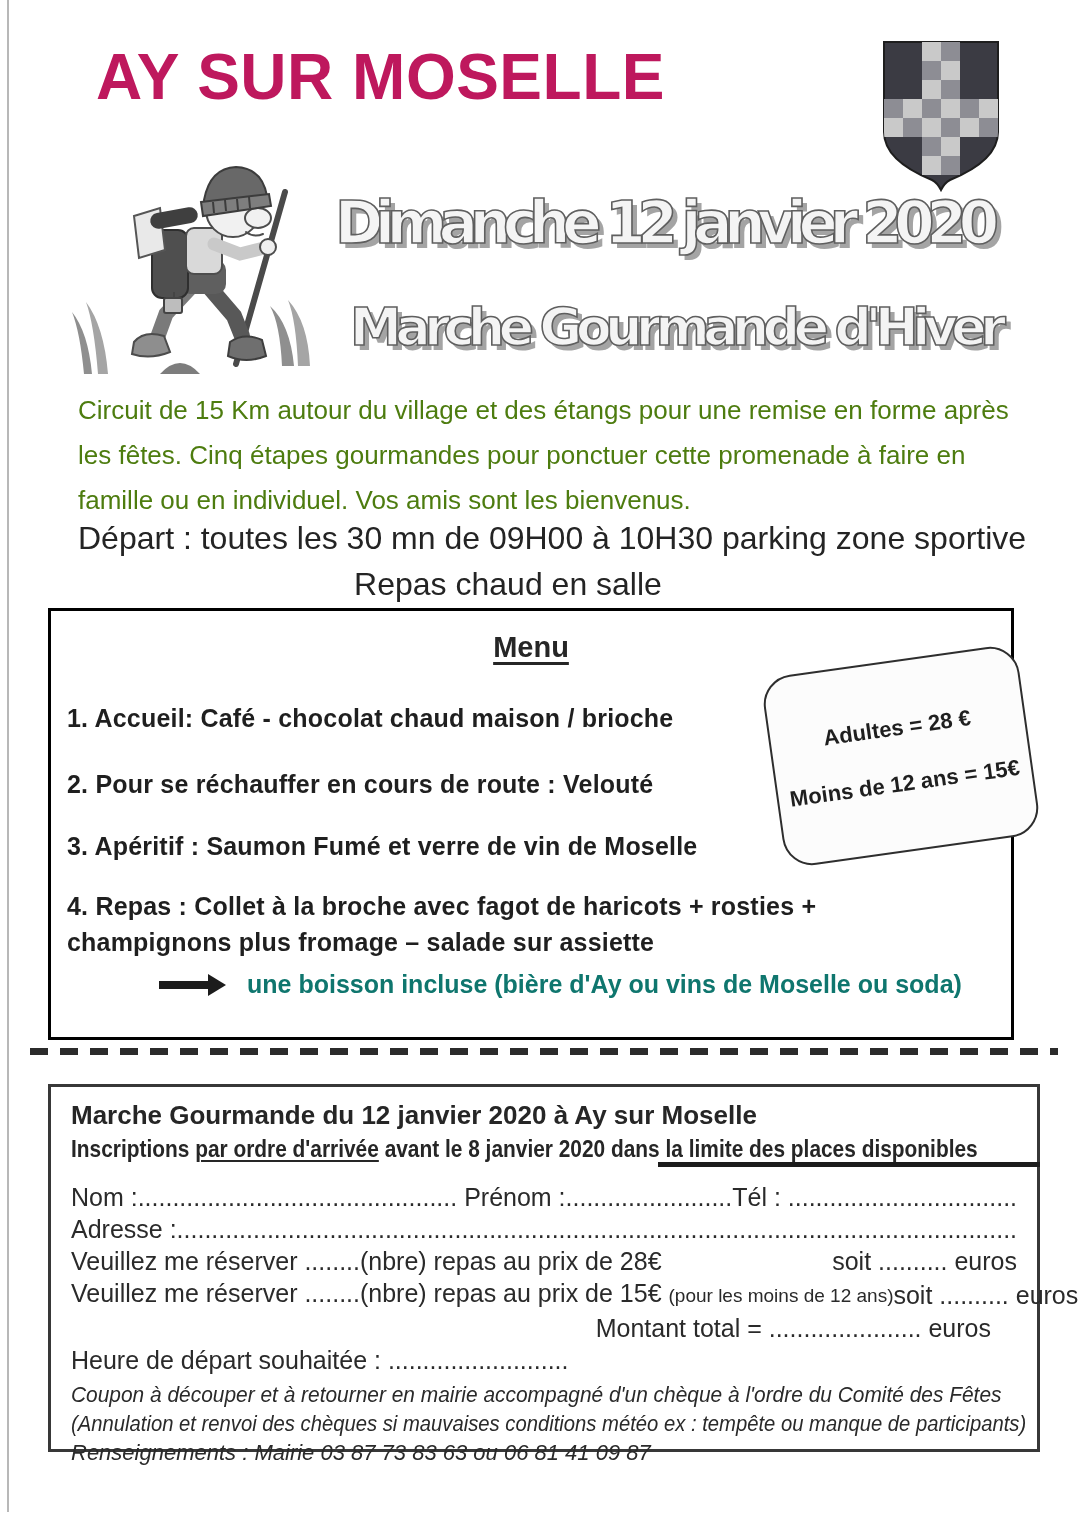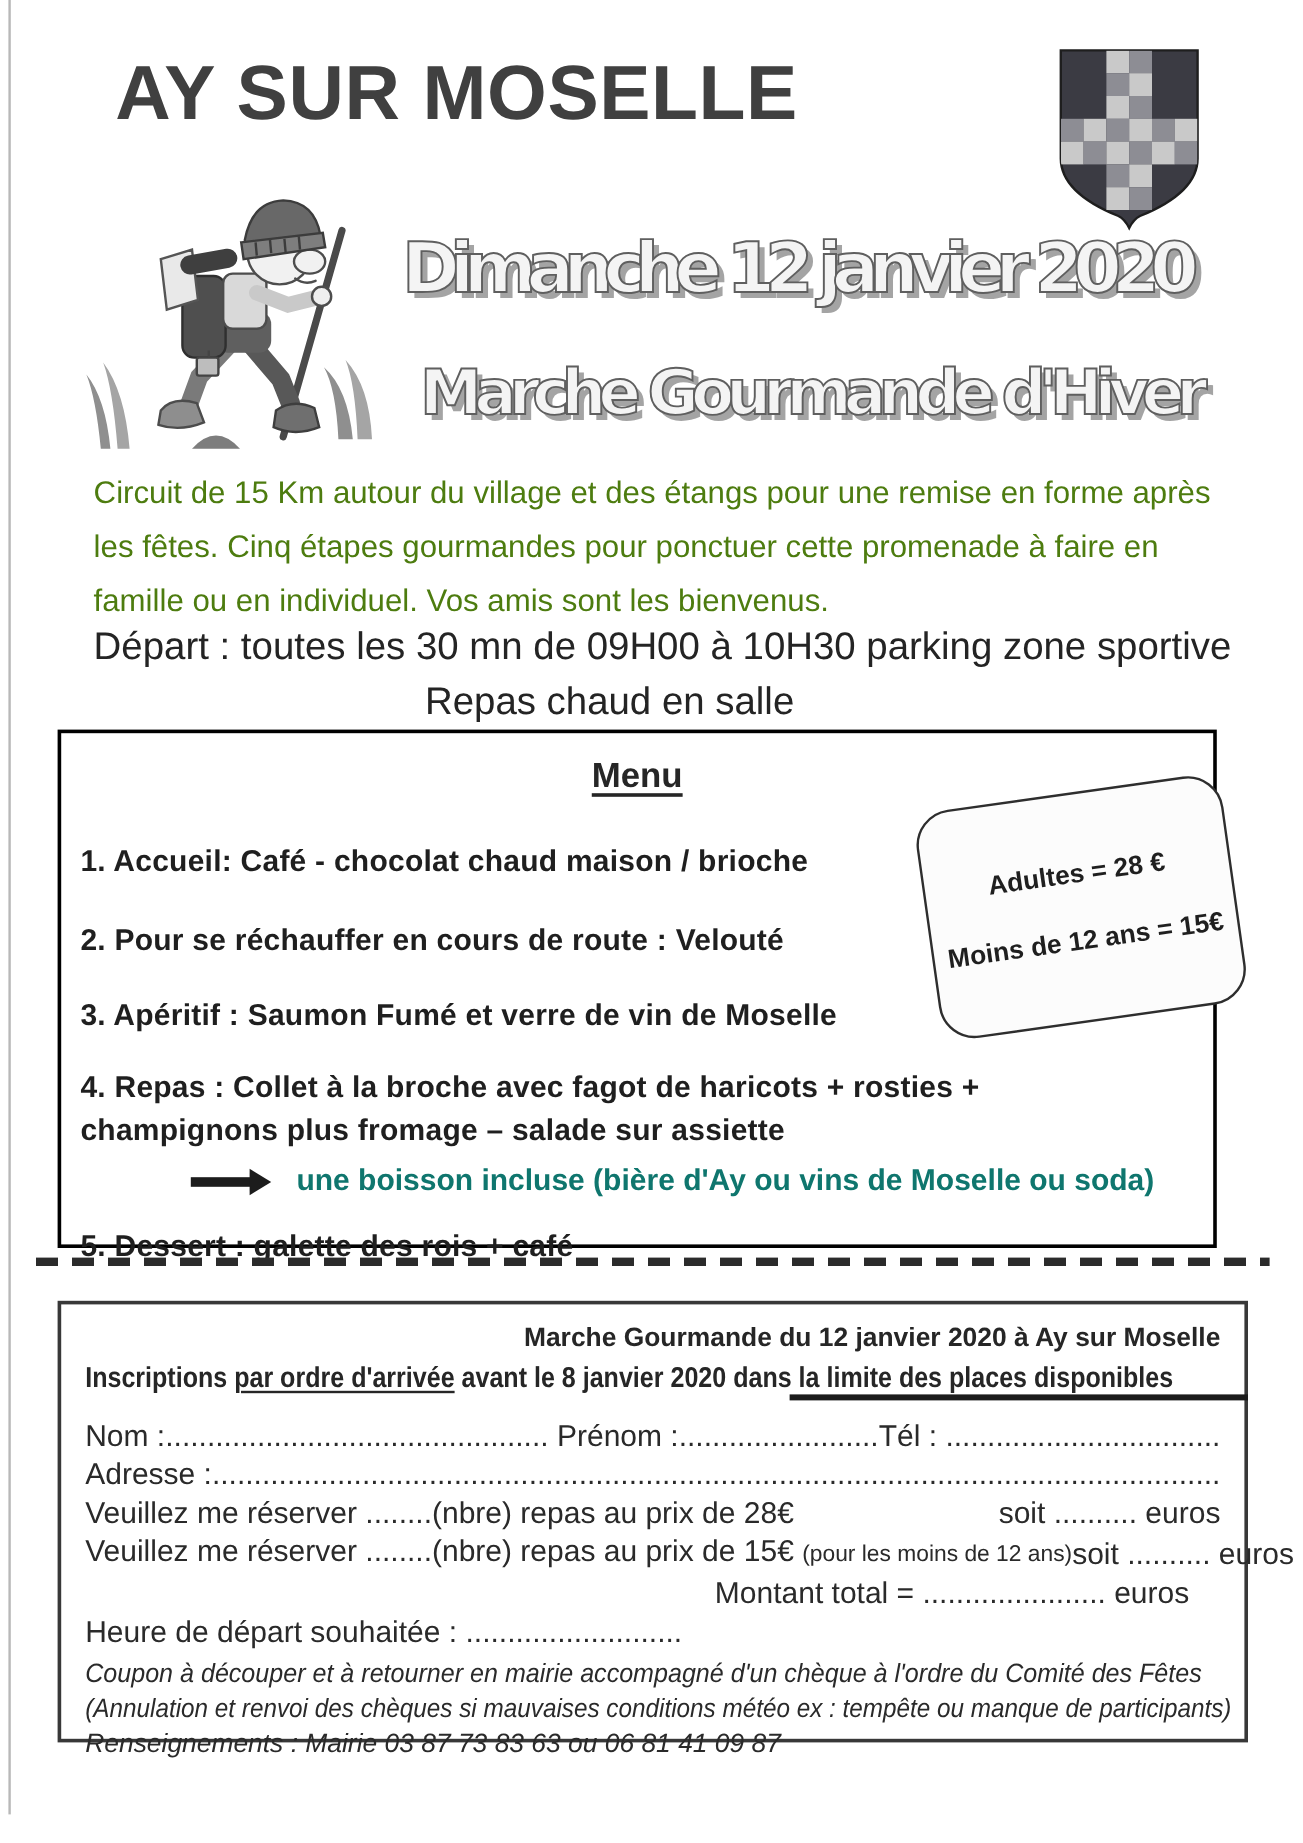--- a/index.html
+++ b/index.html
@@ -1,21 +1,21 @@
 <!DOCTYPE html>
 <html><head>
 <meta charset="utf-8">
 <style>
   html,body{margin:0;padding:0;background:#e8e8e8;}
   .page{position:relative;width:1086px;height:1536px;background:#ffffff;overflow:hidden;
         font-family:"Liberation Sans",sans-serif;color:#262626;}
   .scan-edge{position:absolute;left:7px;top:0;width:2px;height:1512px;background:#b8b8b8;}
 
   .page-title{position:absolute;left:96px;top:40px;font-size:64px;font-weight:bold;
-              letter-spacing:0.5px;color:#404040;white-space:nowrap;}
+              letter-spacing:0.5px;color:#be185d;white-space:nowrap;}
 
   .shield{position:absolute;left:876px;top:36px;}
   .hiker{position:absolute;left:70px;top:156px;}
 
   .wordart{position:absolute;}
   .wa1{left:320px;top:166px;}
   .wa2{left:334px;top:280px;}
   .wa-shadow{font-family:"DejaVu Sans",sans-serif;font-weight:bold;fill:#9b9b9b;opacity:.9;}
   .wa-main{font-family:"DejaVu Sans",sans-serif;font-weight:bold;fill:#f4f4f4;stroke:#5f5f5f;stroke-width:1.6px;}
 
@@ -43,21 +43,21 @@
               background:#fcfcfc;border:2.5px solid #2e2e2e;border-radius:30px;
               transform:rotate(-8deg);display:flex;flex-direction:column;justify-content:center;
               align-items:center;gap:30px;}
   .price-line{font-size:22px;font-weight:bold;white-space:nowrap;color:#1f1f1f;}
 
   .cut-line{position:absolute;left:30px;top:1048px;width:1028px;height:7px;
             background:repeating-linear-gradient(90deg,#2b2b2b 0 18px,transparent 18px 30px);}
 
   .form-box{position:absolute;left:48px;top:1084px;width:992px;height:368px;
             border:3px solid #383838;box-sizing:border-box;padding:10px 20px;background:#fff;}
-  .form-title{text-align:right;font-size:22px;font-weight:bold;line-height:32px;margin-top:2px;}
+  .form-title{text-align:left;font-size:26px;font-weight:bold;line-height:32px;margin-top:2px;}
   .form-subtitle{font-size:24px;font-weight:bold;line-height:32px;white-space:nowrap;
                  transform:scaleX(0.87);transform-origin:0 50%;margin-top:2px;}
   .uline{text-decoration:underline;text-decoration-thickness:2px;text-underline-offset:3px;}
   .subtitle-bar{position:absolute;left:607px;top:75px;width:382px;height:5px;background:#1c1c1c;}
 
   .fields{margin-top:16px;font-size:25px;color:#2a2a2a;}
   .frow{line-height:32px;white-space:nowrap;overflow:hidden;}
   .frow-flex{display:flex;justify-content:space-between;align-items:center;line-height:32px;white-space:nowrap;}
   .small-note{font-size:19px;}
   .total-row{text-align:right;padding-right:26px;line-height:32px;white-space:nowrap;}
@@ -161,21 +161,20 @@
     <div class="menu-title">Menu</div>
     <div class="menu-item mi1">1. Accueil: Café - chocolat chaud maison / brioche</div>
     <div class="menu-item mi2">2. Pour se réchauffer en cours de route : Velouté</div>
     <div class="menu-item mi3">3. Apéritif : Saumon Fumé et verre de vin de Moselle</div>
     <div class="menu-item mi4">4. Repas : Collet à la broche avec fagot de haricots + rosties +
 champignons plus fromage – salade sur assiette</div>
     <div class="arrow-row">
       <div class="arrow-shape"></div>
       <div class="drink-note">une boisson incluse (bière d'Ay ou vins de Moselle ou soda)</div>
     </div>
-    <div class="menu-item mi5">5. Dessert : galette des rois + café</div>
   </div>
 
   <div class="price-card">
     <div class="price-line">Adultes = 28 €</div>
     <div class="price-line">Moins de 12 ans = 15€</div>
   </div>
 
   <div class="cut-line"></div>
 
   <div class="form-box">

